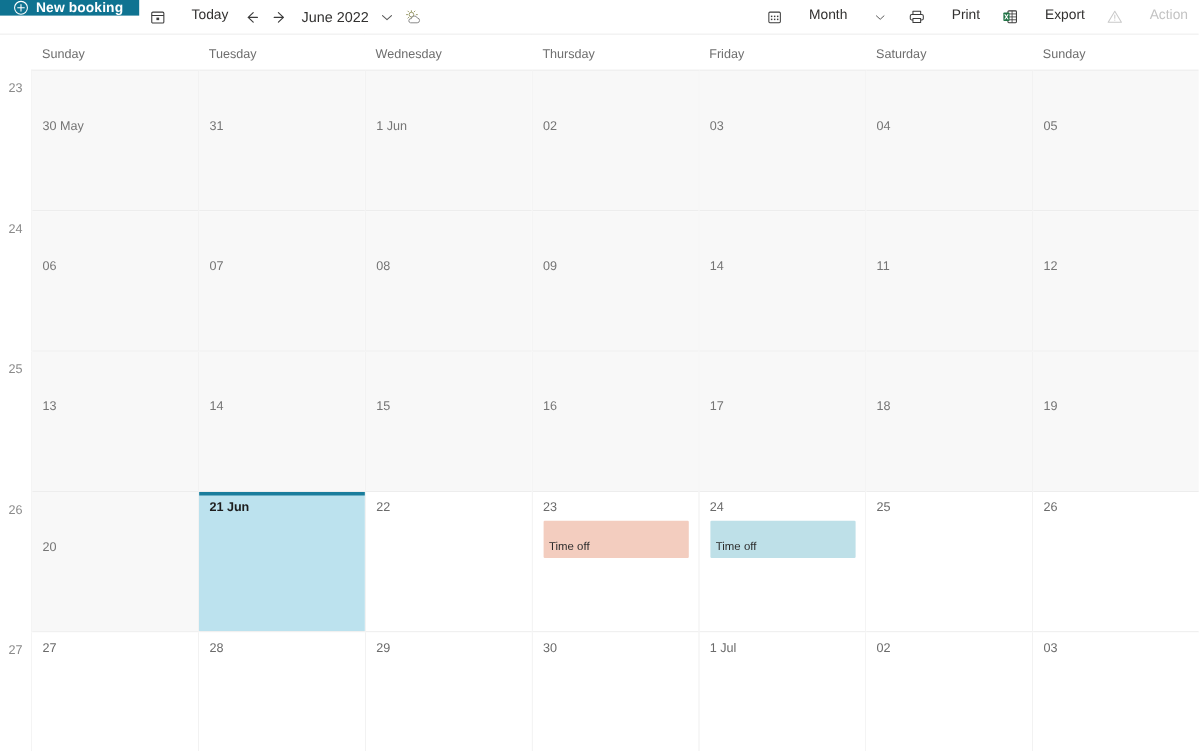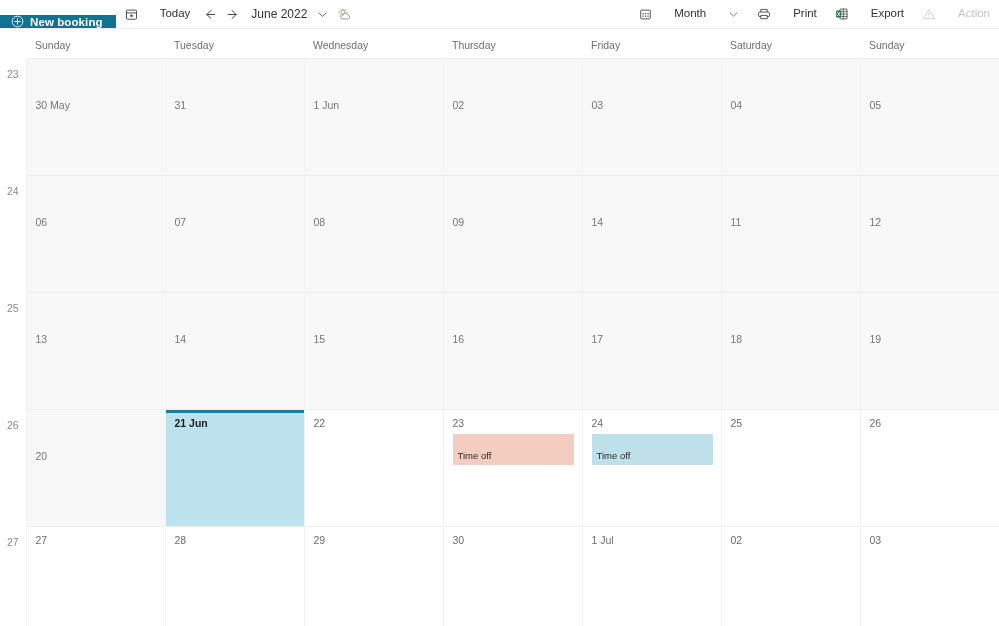--- a/index.html
+++ b/index.html
@@ -20,21 +20,21 @@
   .toolbar {
     height: 28px;
     display: flex;
     align-items: stretch;
     border-bottom: 1px solid #ededed;
     background: #ffffff;
     position: relative;
   }
   .toolbar-left {
     display: flex;
-    align-items: flex-end;
+    align-items: flex-start;
   }
   .toolbar-right {
     display: flex;
     align-items: center;
     margin-left: auto;
     padding-right: 0;
   }
 
   .new-booking-btn {
     background: #0f7391;

